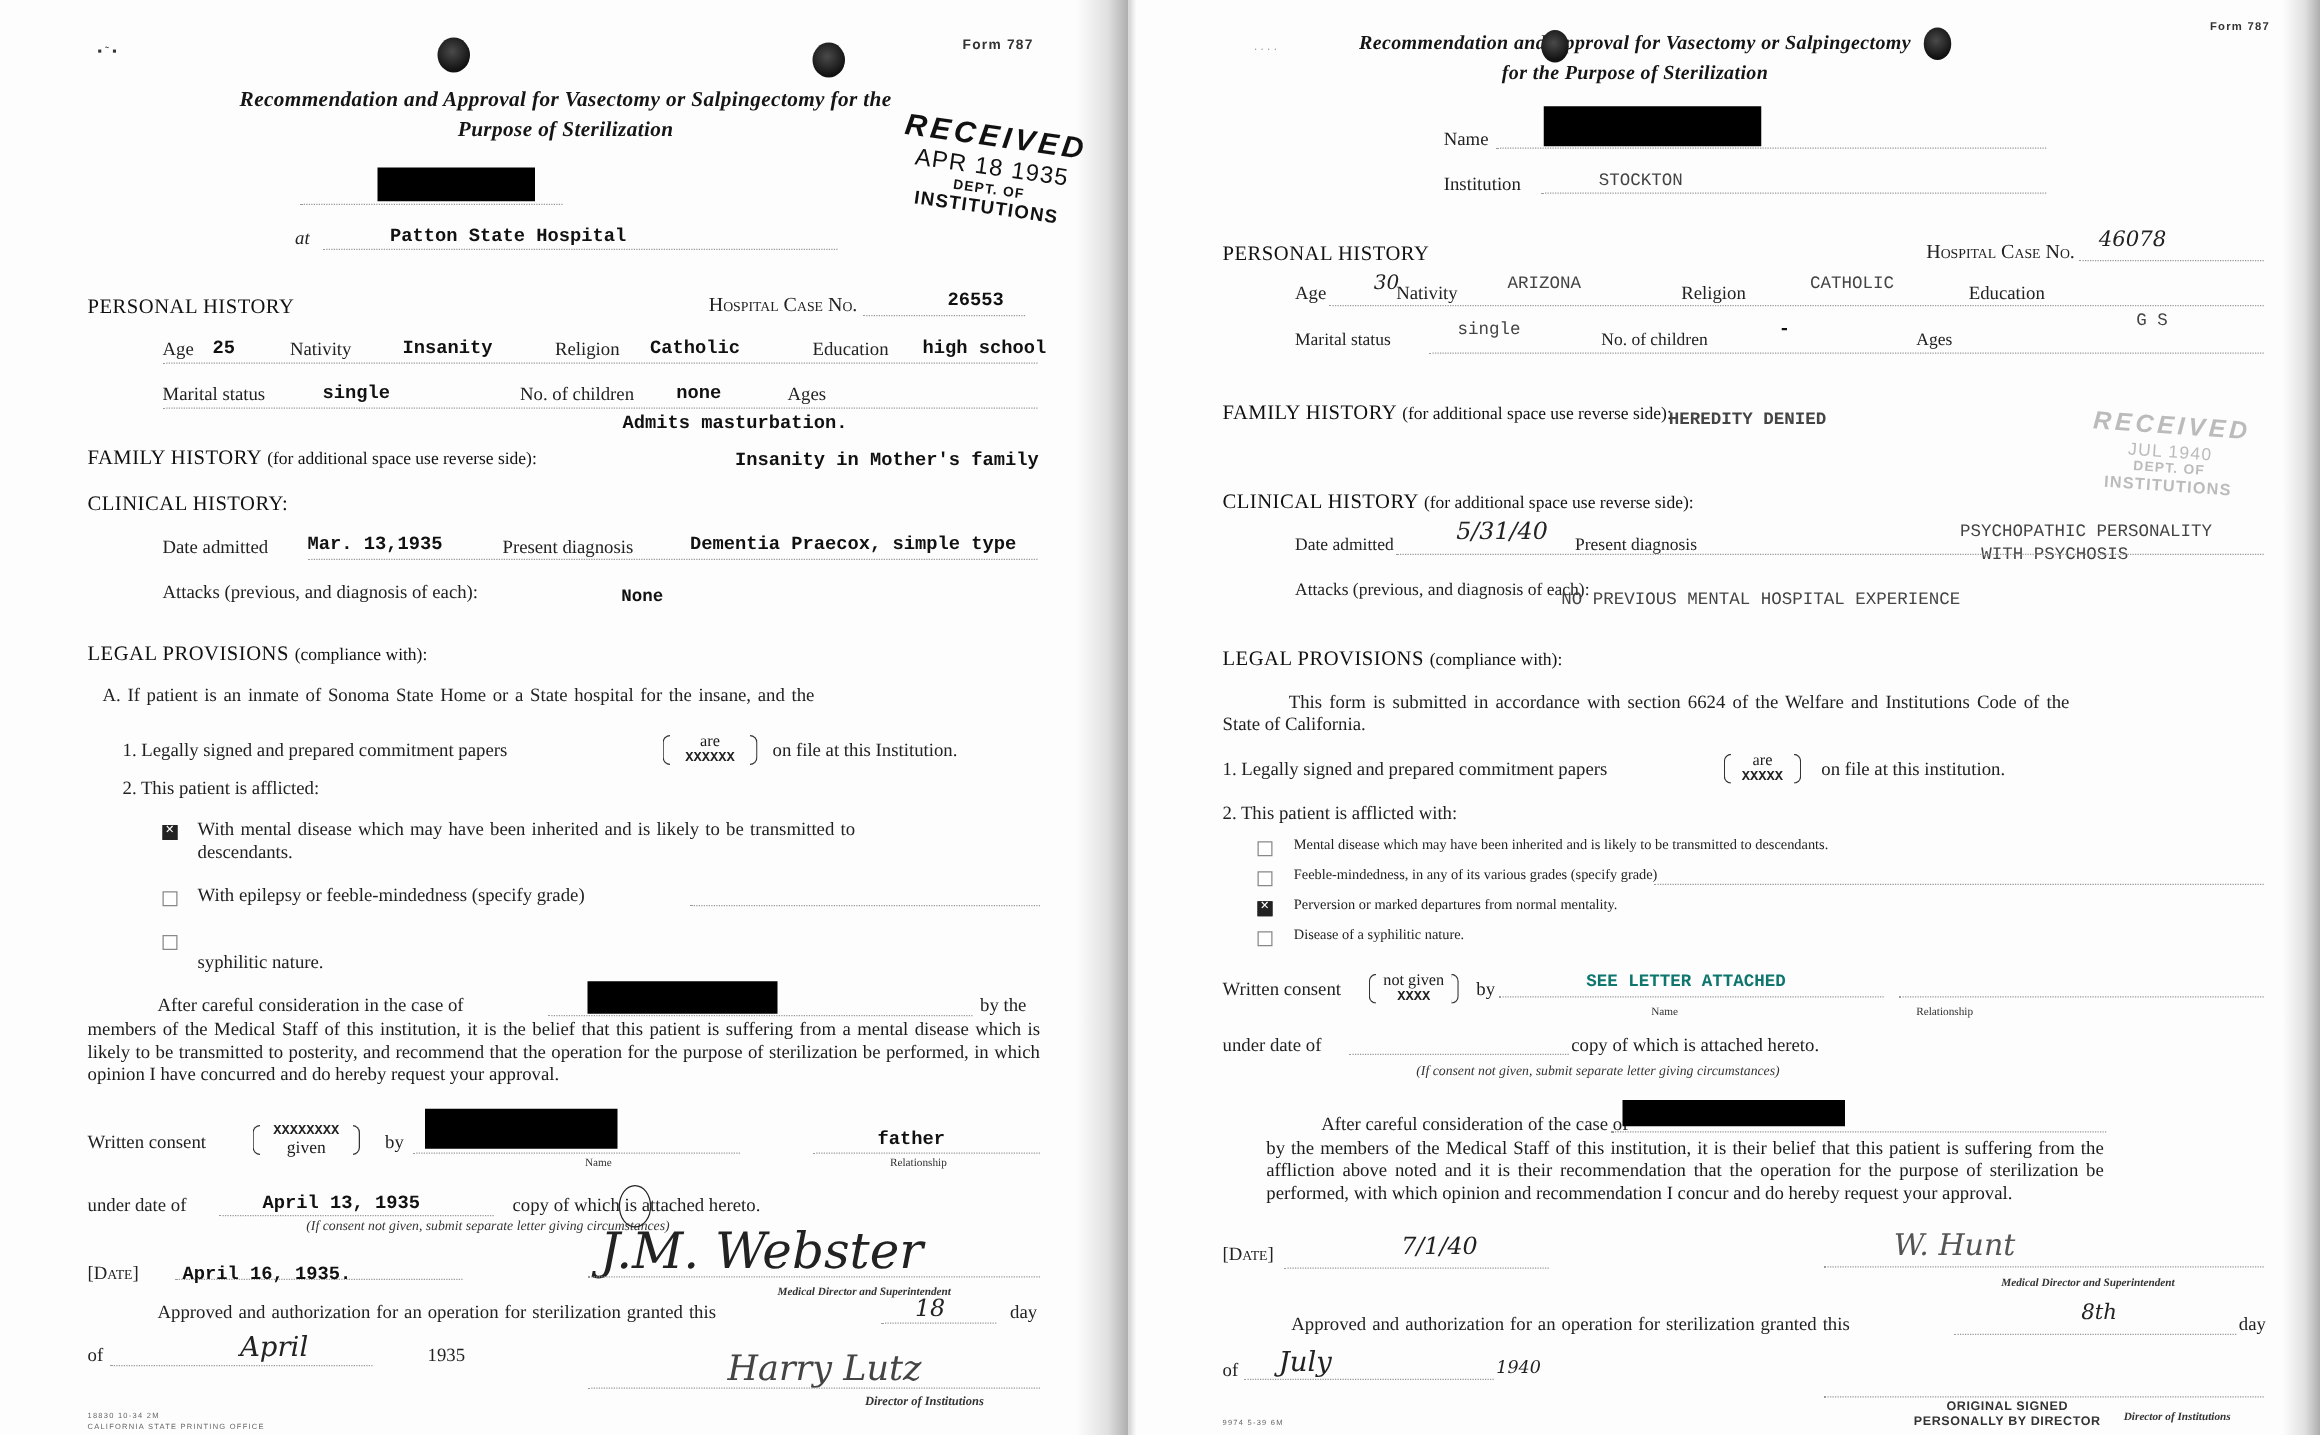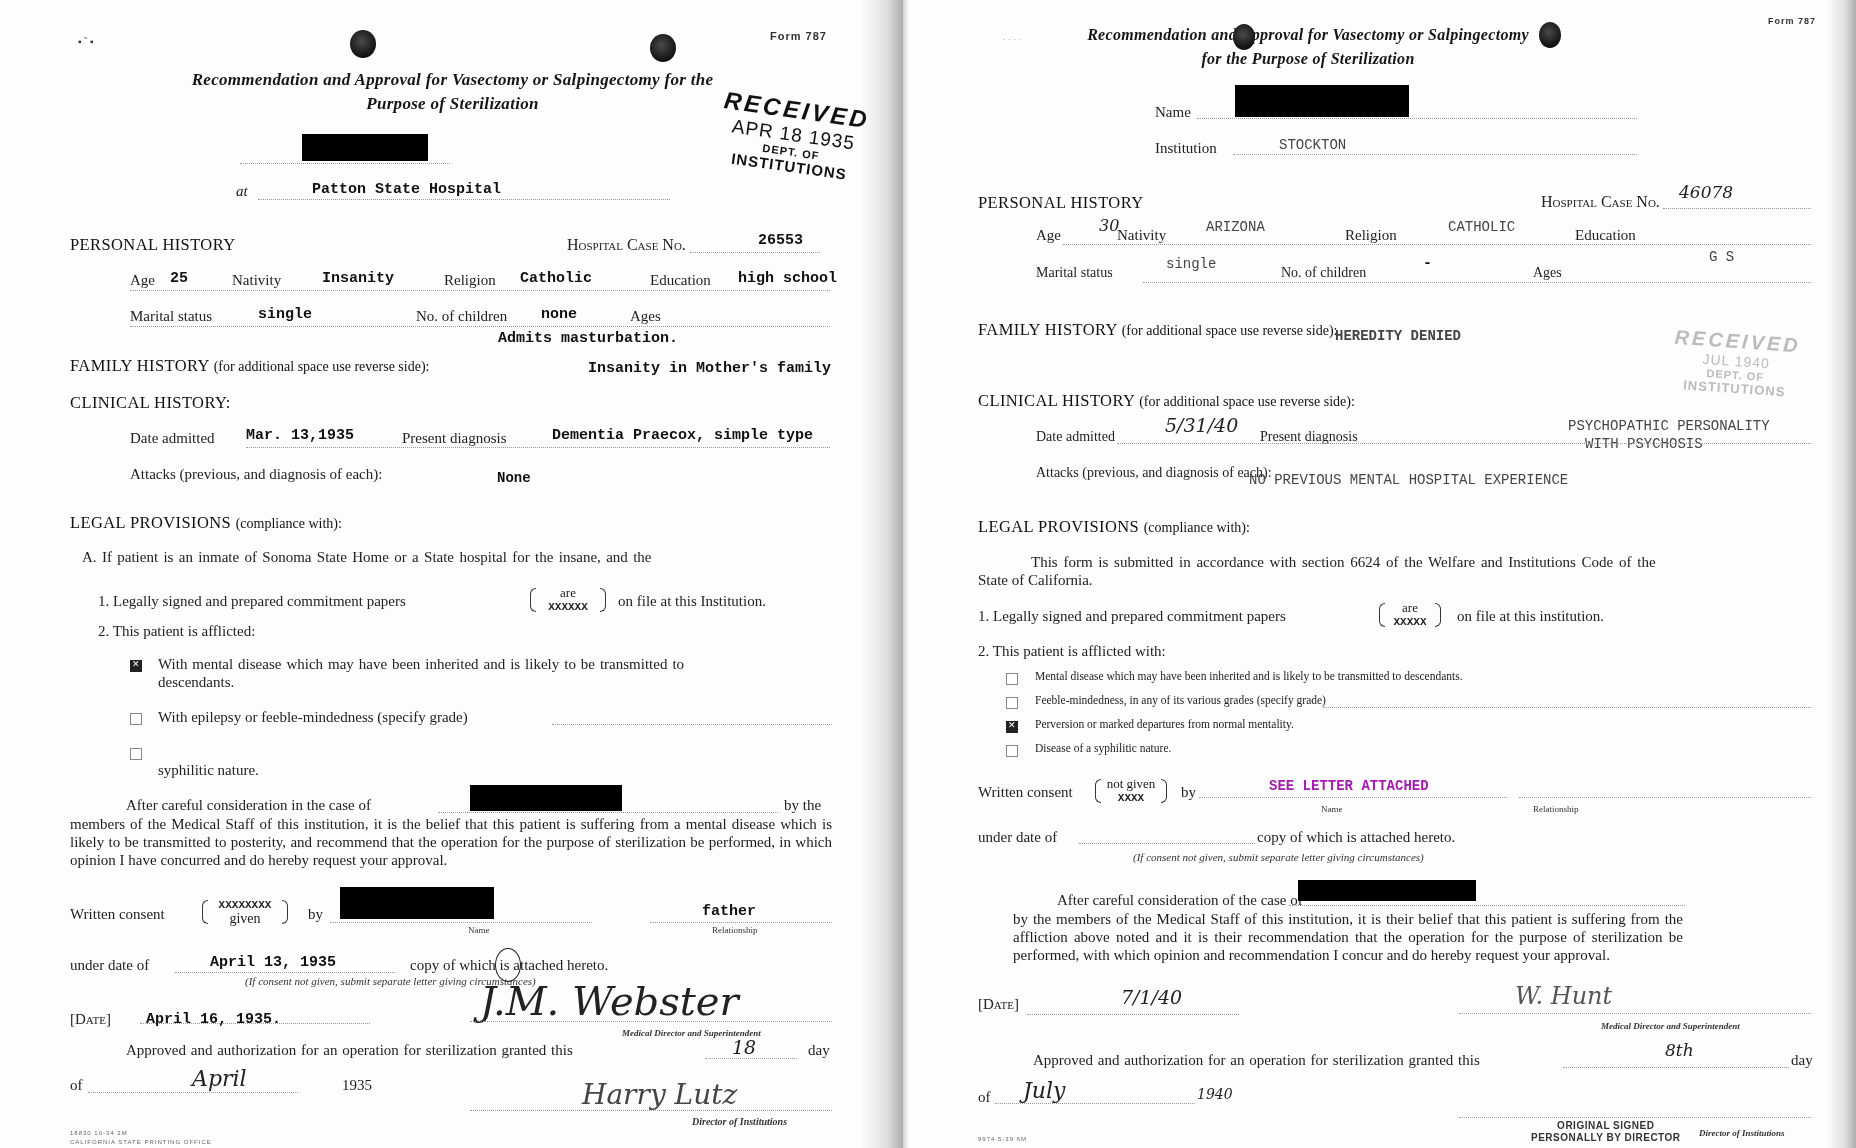--- a/index.html
+++ b/index.html
@@ -278,21 +278,21 @@
   <div class="cb" style="left:103px;top:745px;"></div>
   <div class="abs label-sm" style="left:132px;top:742px;font-size:11.5px;">Disease of a syphilitic nature.</div>
 
   <div class="abs label" style="left:75px;top:784px;">Written consent</div>
   <div class="brace" style="left:200px;top:777px;width:56px;">
     <div>not given</div>
     <div class="strike">XXXX</div>
   </div>
   <div class="abs label" style="left:278px;top:784px;">by</div>
   <div class="dots" style="left:296px;top:797px;width:308px;"></div>
-  <div class="abs typed-light" style="left:366px;top:778px;font-weight:bold;color:#a21caf;">SEE LETTER ATTACHED</div>
+  <div class="abs typed-light" style="left:366px;top:778px;font-weight:bold;color:#0f766e;">SEE LETTER ATTACHED</div>
   <div class="abs tiny" style="left:418px;top:804px;">Name</div>
   <div class="dots" style="left:616px;top:797px;width:292px;"></div>
   <div class="abs tiny" style="left:630px;top:804px;">Relationship</div>
 
   <div class="abs label" style="left:75px;top:829px;">under date of</div>
   <div class="dots" style="left:176px;top:843px;width:176px;"></div>
   <div class="abs label" style="left:354px;top:829px;">copy of which is attached hereto.</div>
   <div class="abs tiny-it" style="left:230px;top:851px;font-weight:normal;font-size:11px;">(If consent not given, submit separate letter giving circumstances)</div>
 
   <div class="abs label" style="left:154px;top:892px;">After careful consideration of the case of</div>

